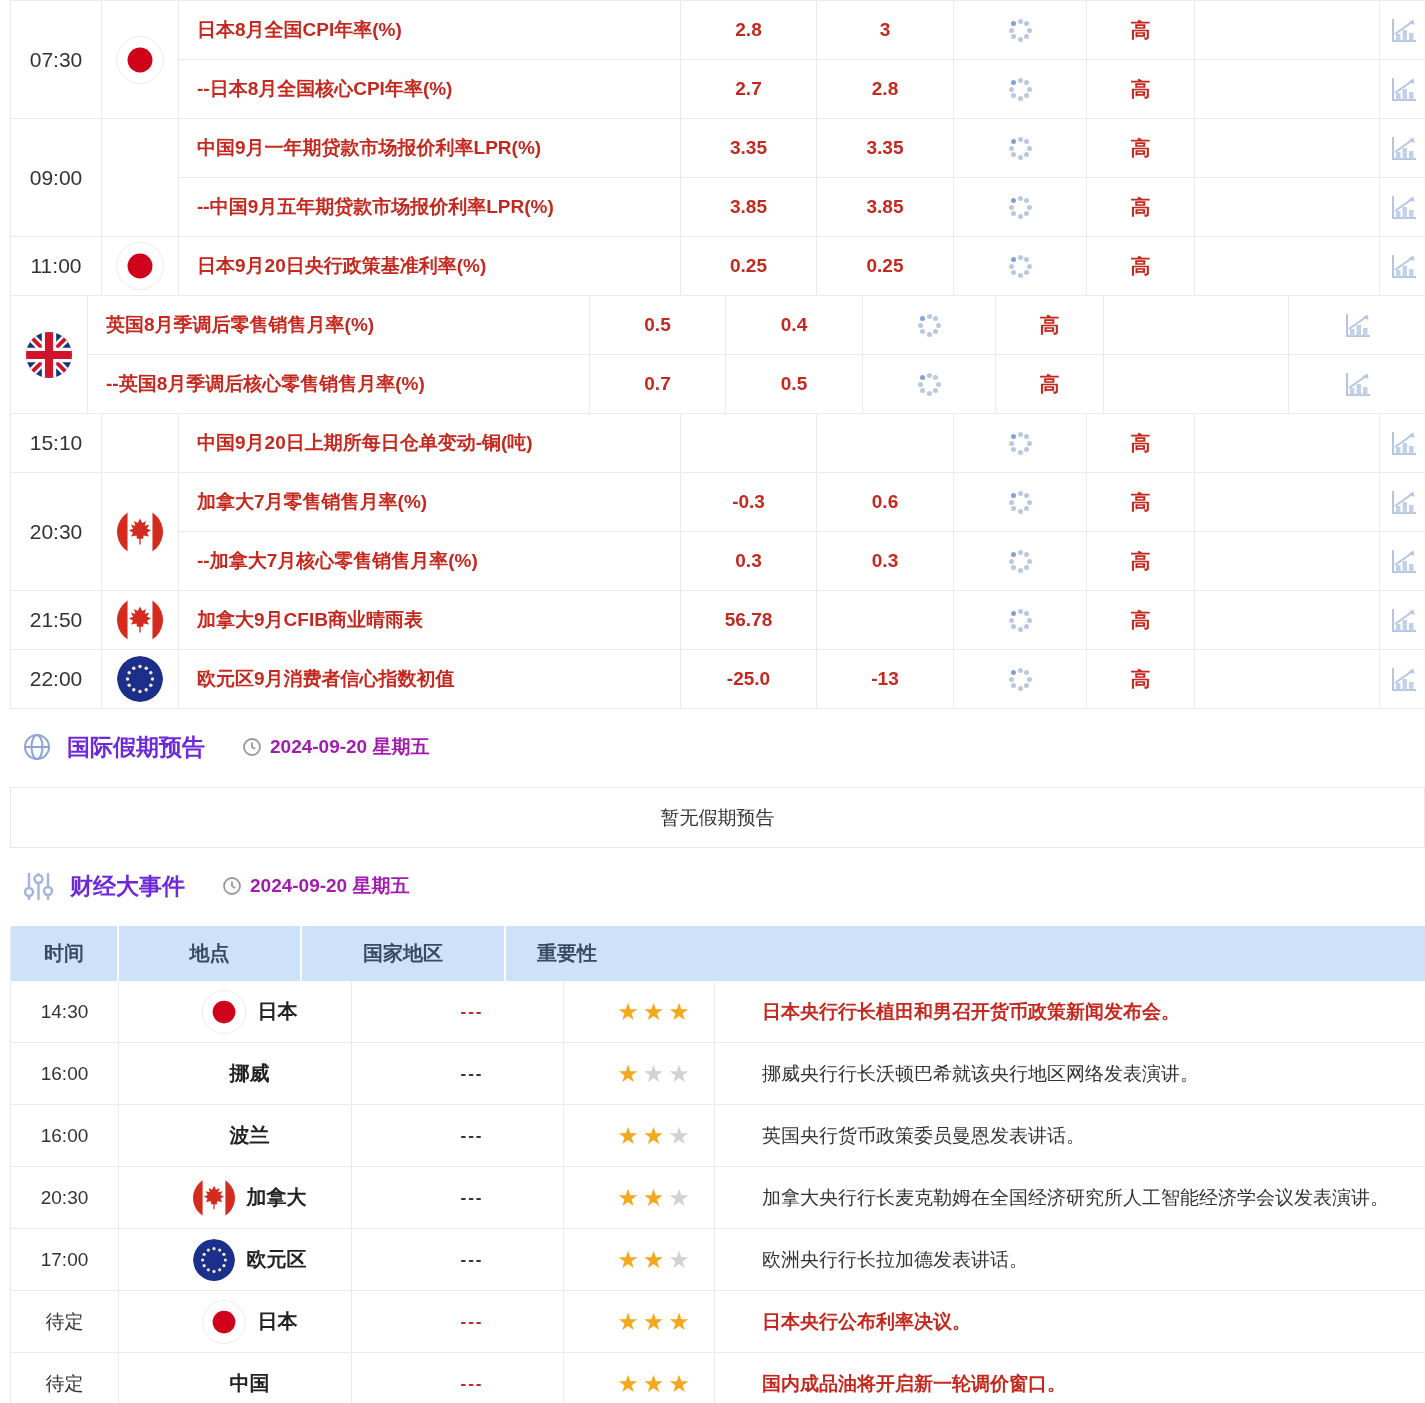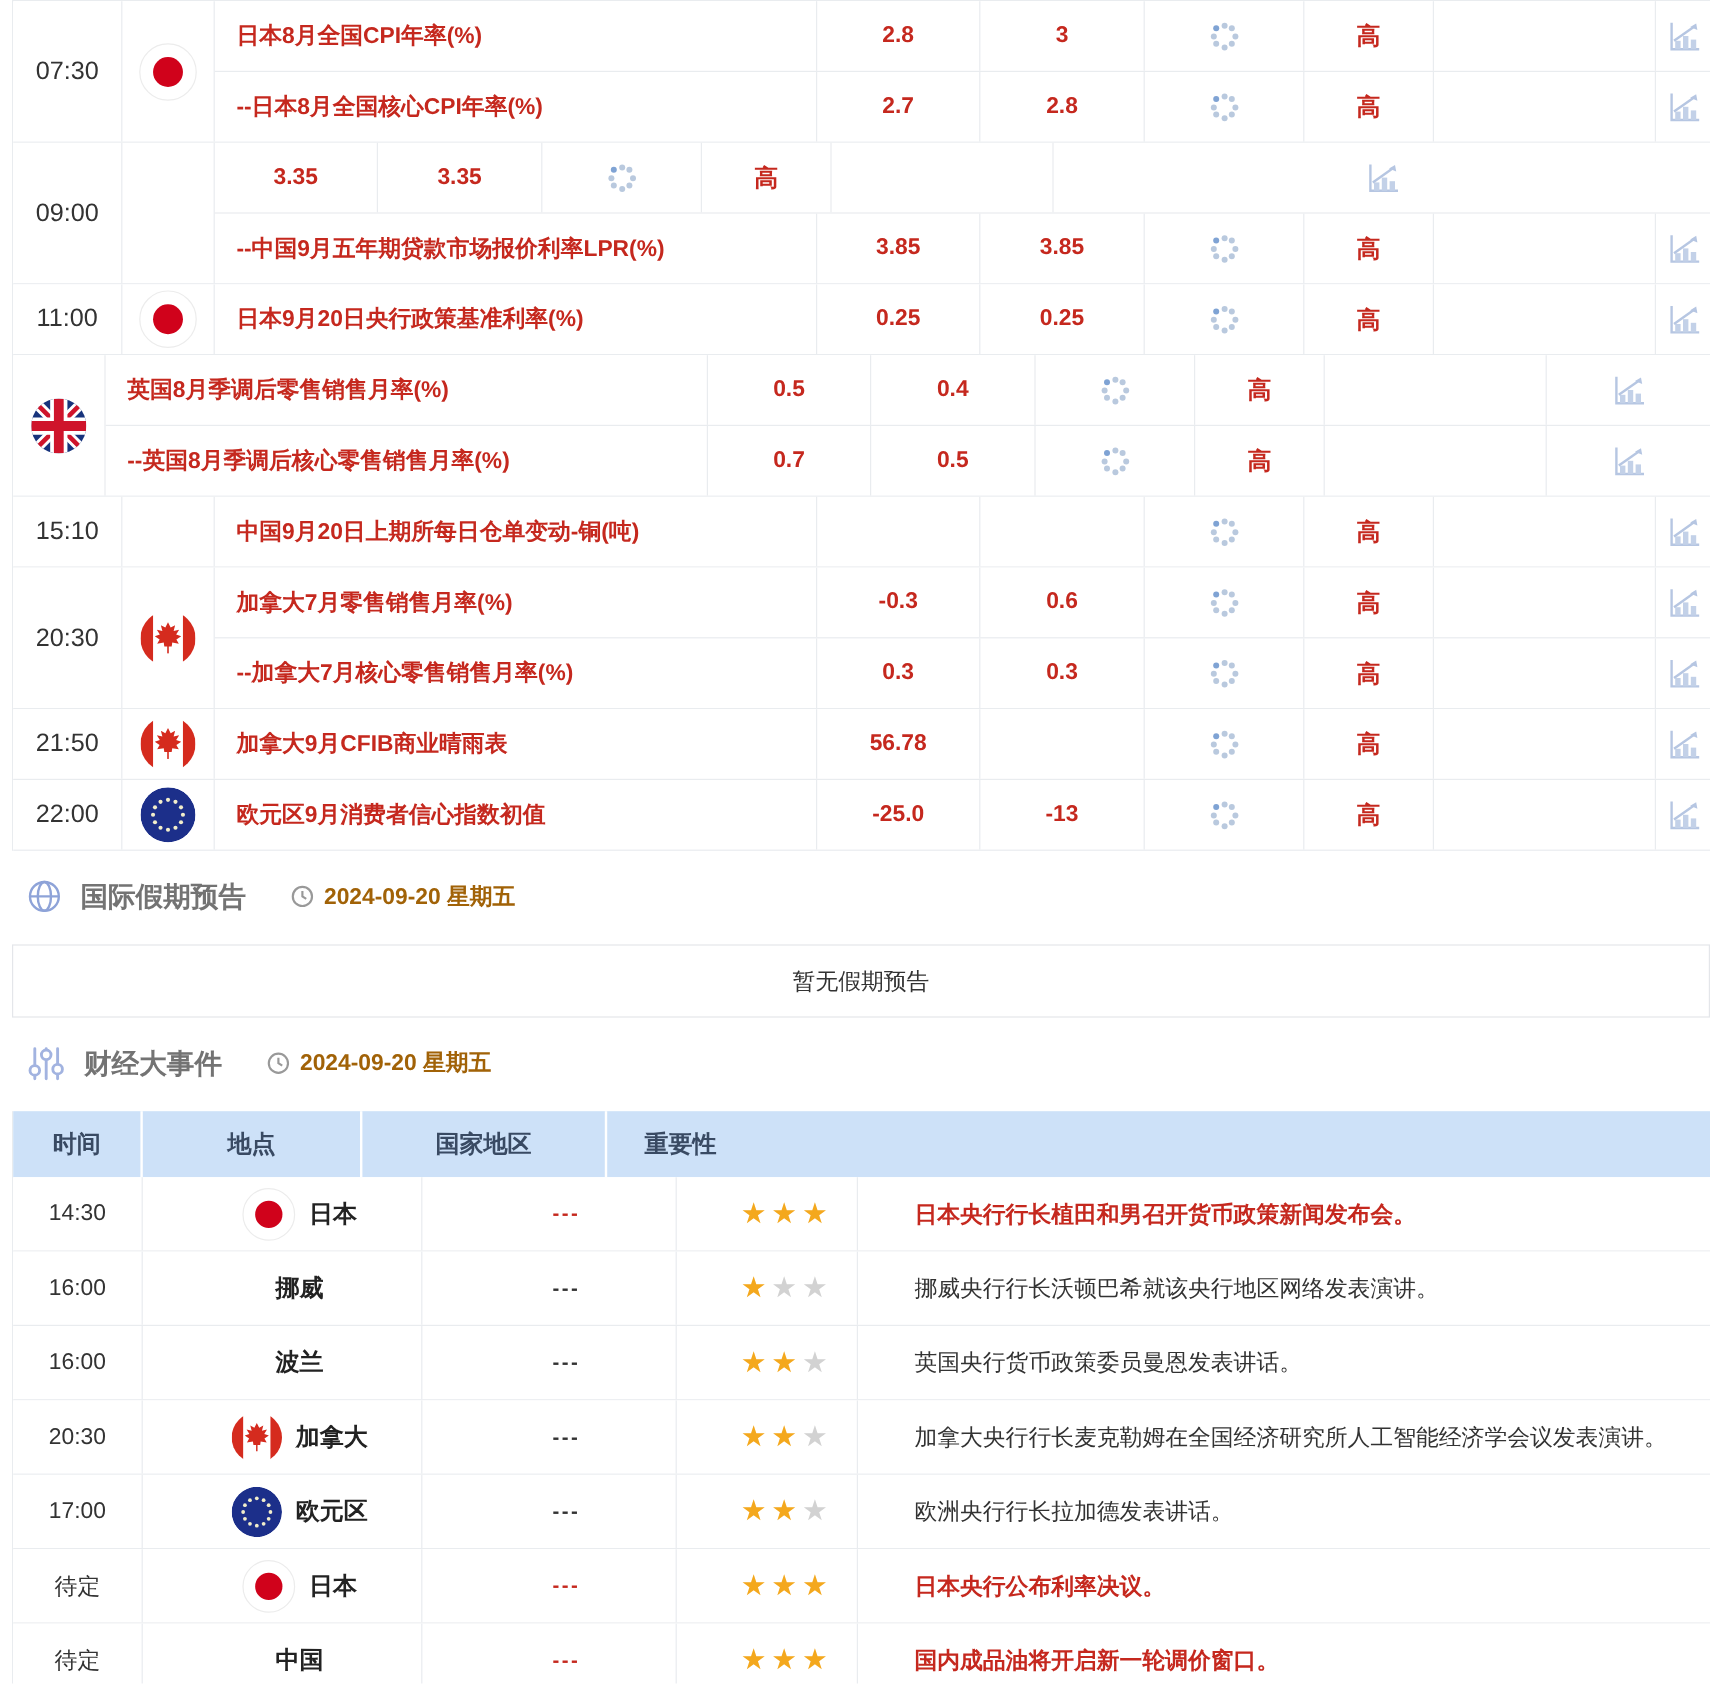--- a/index.html
+++ b/index.html
@@ -36,24 +36,24 @@
   .spinner i.accent{background:#7fa3d4;}
 
   
   .flag{display:inline-block;border-radius:50%;overflow:hidden;line-height:0;}
   .flag.jp{background:#fff;border:1px solid #ececec;}
   .flag svg{display:block;width:100%;height:100%;}
 
   
   .section-heading{display:flex;align-items:center;height:36px;margin-top:20px;padding-left:12px;}
   .sec-icon{line-height:0;margin-right:15px;}
-  .sec-title{font-size:23px;font-weight:bold;color:#737373;}
+  .sec-title{font-size:23px;font-weight:bold;color:#6d28d9;}
   .date-wrap{display:flex;align-items:center;margin-left:37px;}
   .clock{line-height:0;margin-right:8px;}
-  .sec-date{font-size:19px;font-weight:bold;color:#a16207;}
+  .sec-date{font-size:19px;font-weight:bold;color:#a21caf;}
 
   .empty-box{margin-top:22px;height:61px;border:1px solid #e4e6ea;display:flex;
     align-items:center;justify-content:center;font-size:19px;color:#333;box-sizing:border-box;}
 
   
   .ev-table{margin-top:22px;border-left:1px solid #e9ecef;}
   .ev-header{display:flex;height:55px;background:var(--hdrblue);}
   .hcell{display:flex;align-items:center;justify-content:center;
     font-size:20px;font-weight:bold;color:#394a63;border-right:2px solid #fff;box-sizing:border-box;}
   .hcell:last-child{border-right:none;}
@@ -153,20 +153,21 @@
                 </svg></span>
             </div>
           </div>
         </div>
       </div>
       <div class="eco-group">
         <div class="eco-time">09:00</div>
         <div class="eco-flagcell"></div>
         <div class="eco-rows">
           <div class="eco-row">
+            <div class="cell c-name">中国9月一年期贷款市场报价利率LPR(%)</div>
             <div class="cell c-prev">
               <span class="val">3.35</span>
             </div>
             <div class="cell c-fc">
               <span class="val">3.35</span>
             </div>
             <div class="cell c-act">
               <span class="spinner">
                 <i class="" style="left:10.5px;top:1.5px"></i>
                 <i class="" style="left:16.9px;top:4.1px"></i>

